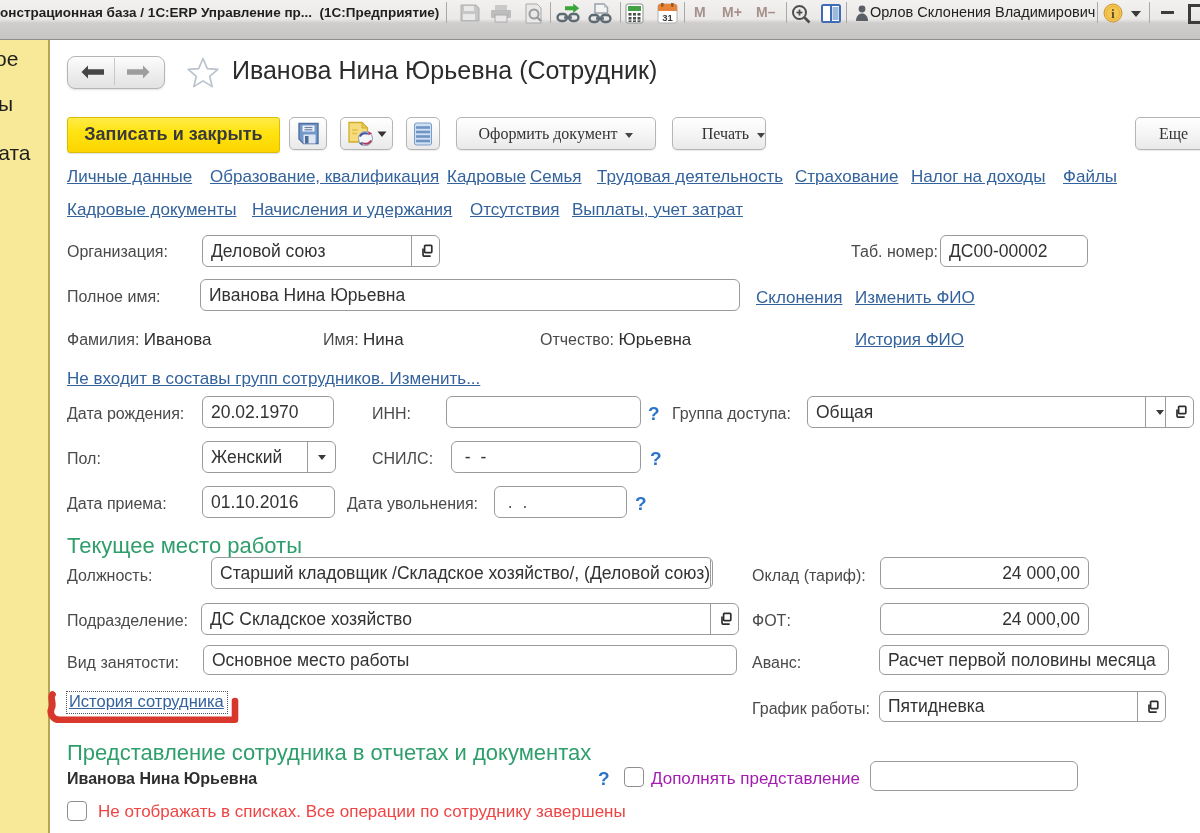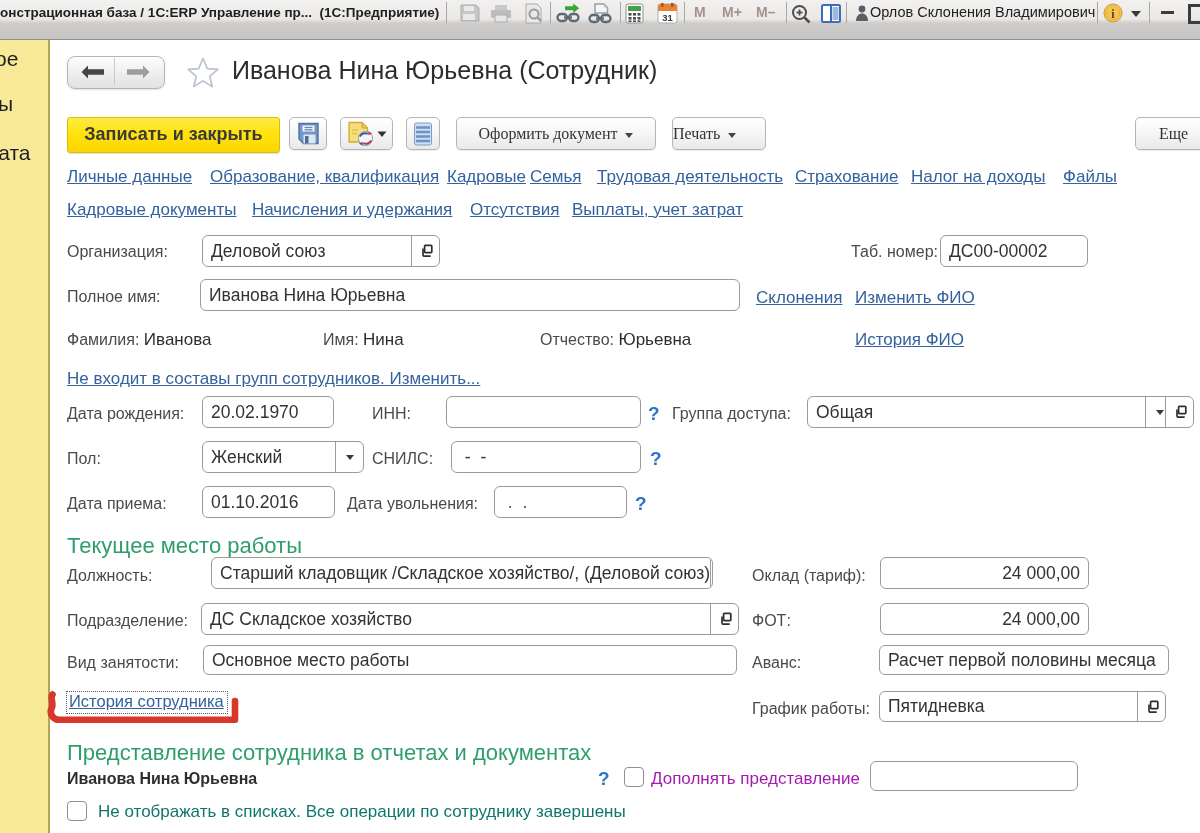--- a/index.html
+++ b/index.html
@@ -164,21 +164,21 @@
 <svg class="abs" style="left:186px;top:57px" width="34" height="33" viewBox="0 0 34 33">
     <path d="M17 1.5 L21.3 11.6 L31.8 12.3 L23.7 19.3 L26.2 29.6 L17 23.9 L7.8 29.6 L10.3 19.3 L2.2 12.3 L12.7 11.6 Z" fill="#fff" stroke="#b9c2cd" stroke-width="1.7" stroke-linejoin="round"></path>
   </svg>
 <div class="abs" id="pgtitle">Иванова Нина Юрьевна (Сотрудник)</div>
 
 <div class="abs" id="btnmain">Записать и закрыть</div>
 <div class="abs btn" style="left:289px;top:117px;width:38px;height:33px"></div>
 <div class="abs btn" style="left:340px;top:117px;width:53px;height:33px"></div>
 <div class="abs btn" style="left:406px;top:117px;width:34px;height:33px"></div>
 <div class="abs btn btxt" style="left:456px;top:117px;width:200px;height:33px;text-align:center;line-height:31px">Оформить документ &nbsp;<span class="caret"></span></div>
-<div class="abs btn btxt" style="left:672px;top:117px;width:94px;height:33px;text-align:left;line-height:31px">Печать &nbsp;<span class="caret"></span></div>
+<div class="abs btn btxt" style="left:672px;top:117px;width:94px;height:33px;text-align:right;line-height:31px">Печать &nbsp;<span class="caret"></span></div>
 <div class="abs btn btxt" style="left:1135px;top:117px;width:80px;height:33px;text-align:left;line-height:31px;padding-left:23px">Еще &nbsp;</div>
 
 <svg class="abs" style="left:297px;top:122px" width="23" height="23" viewBox="0 0 23 23">
     <path d="M2 1.5 h19 v20 h-14.5 l-4.5 -4.5 z" fill="#7297cb" stroke="#4f6f9e" stroke-width="1.4"></path>
     <rect x="5.5" y="3.5" width="12" height="6" fill="#f2f6fb"></rect>
     <line x1="7.5" y1="5.5" x2="15.5" y2="5.5" stroke="#6d84a5" stroke-width="1.3"></line>
     <line x1="7.5" y1="7.8" x2="15.5" y2="7.8" stroke="#6d84a5" stroke-width="1.3"></line>
     <path d="M6.5 12.5 h12 v9 h-12 z" fill="#dde7f3"></path>
     <rect x="8" y="14" width="3.5" height="7.5" fill="#4d6b95"></rect>
   </svg>
@@ -252,21 +252,21 @@
 <div class="abs inp" style="left:807px;top:396px;width:387px;height:32px">Общая<span class="sfx">
       <span class="dcaret"></span>
     </span><span class="sfx" style="margin-left:0">
       <svg width="14" height="14" viewBox="0 0 14 14">
         <rect x="5.6" y="1.4" width="7.2" height="7.2" rx="0.8" fill="none" stroke="#2e2e2e" stroke-width="1.7"></rect>
         <path d="M4 4.4 v6 a1.7 1.7 0 0 0 1.7 1.7 h6" fill="none" stroke="#2e2e2e" stroke-width="1.7"></path>
       </svg>
     </span></div>
 
 <div class="abs lbl" style="left:67px;top:450px">Пол:</div>
-<div class="abs inp" style="left:202px;top:441px;width:162px;height:32px">Женский<span class="sfx">
+<div class="abs inp" style="left:202px;top:441px;width:134px;height:32px">Женский<span class="sfx">
       <span class="dcaret"></span>
     </span></div>
 <div class="abs lbl" style="left:372px;top:450px">СНИЛС:</div>
 <div class="abs inp" style="left:451px;top:441px;width:190px;height:32px">&nbsp;-&nbsp;&nbsp;-&nbsp;</div>
 <div class="abs q" style="left:650px;top:448px">?</div>
 
 <div class="abs lbl" style="left:67px;top:495px">Дата приема:</div>
 <div class="abs inp" style="left:202px;top:486px;width:133px;height:32px">01.10.2016</div>
 <div class="abs lbl" style="left:347px;top:495px">Дата увольнения:</div>
 <div class="abs inp" style="left:494px;top:486px;width:133px;height:32px;color:#555">&nbsp;.&nbsp;&nbsp;.&nbsp;</div>
@@ -309,13 +309,13 @@
   <path d="M12.5 9.5 C9.5 13 14.5 18 11.5 23.5 C9 28.5 13 34.8 19.5 34.8 L195 34.8 L195 16" fill="none" stroke="#d8382c" stroke-width="6.6" stroke-linecap="round" stroke-linejoin="round"></path>
 </svg>
 
 <div class="abs grn" style="left:67px;top:740px">Представление сотрудника в отчетах и документах</div>
 <div class="abs val" style="left:67px;top:770px;font-weight:bold;font-size:16px">Иванова Нина Юрьевна</div>
 <div class="abs q" style="left:598px;top:768px">?</div>
 <div class="abs cb" style="left:624px;top:767px"></div>
 <div class="abs lbl" style="left:651px;top:769px;color:#a21caf;font-size:17px">Дополнять представление</div>
 <div class="abs inp" style="left:870px;top:761px;width:208px;height:30px"></div>
 <div class="abs cb" style="left:67px;top:801px"></div>
-<div class="abs lbl" style="left:98px;top:802px;color:#0f766e;font-size:17px">Не отображать в списках. Все операции по сотруднику завершены</div>
+<div class="abs lbl" style="left:98px;top:802px;color:#ef4444;font-size:17px">Не отображать в списках. Все операции по сотруднику завершены</div>
 
 </body></html>

